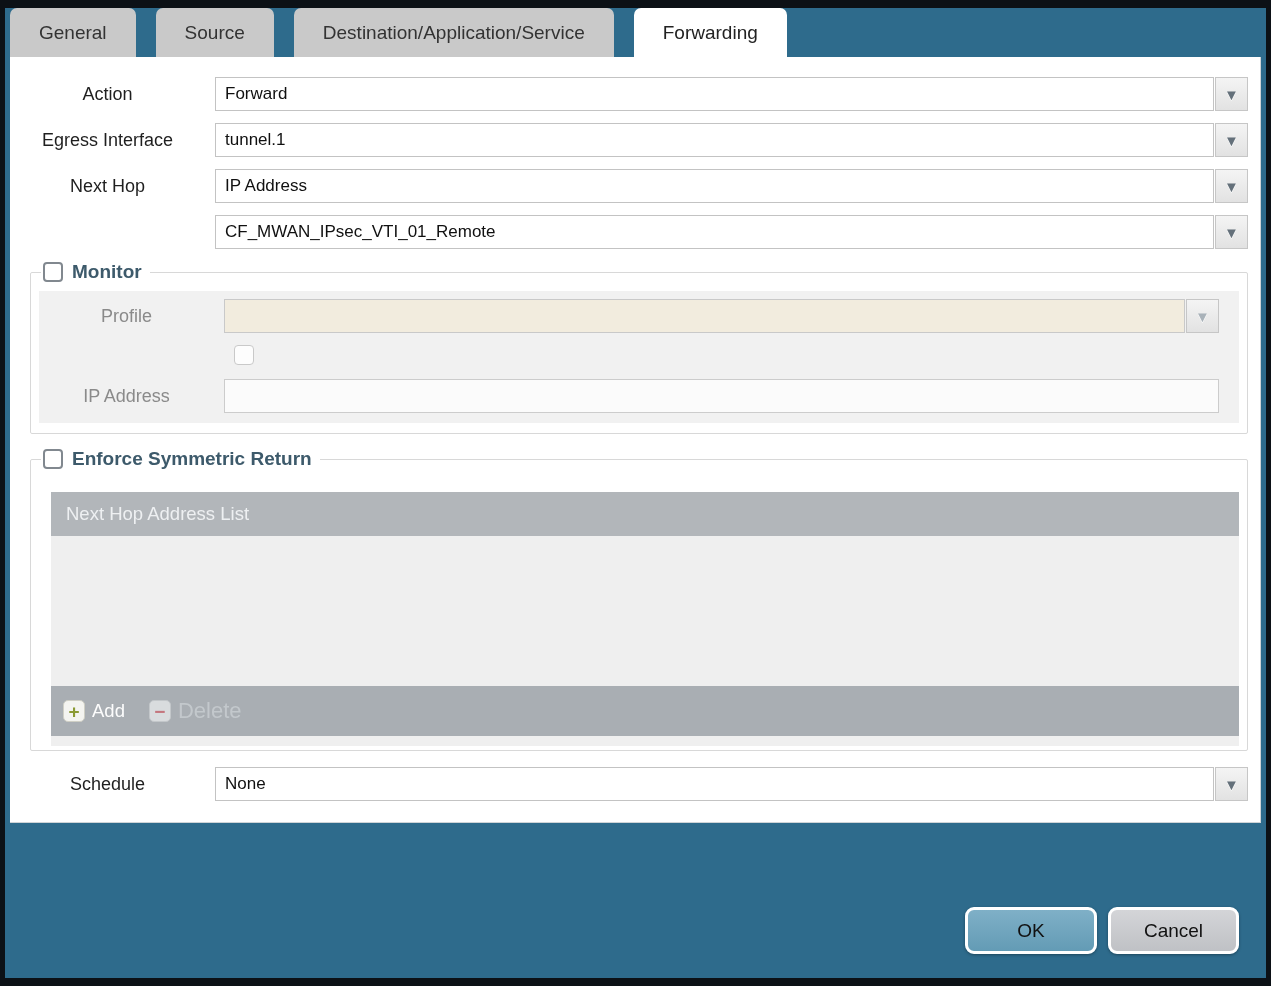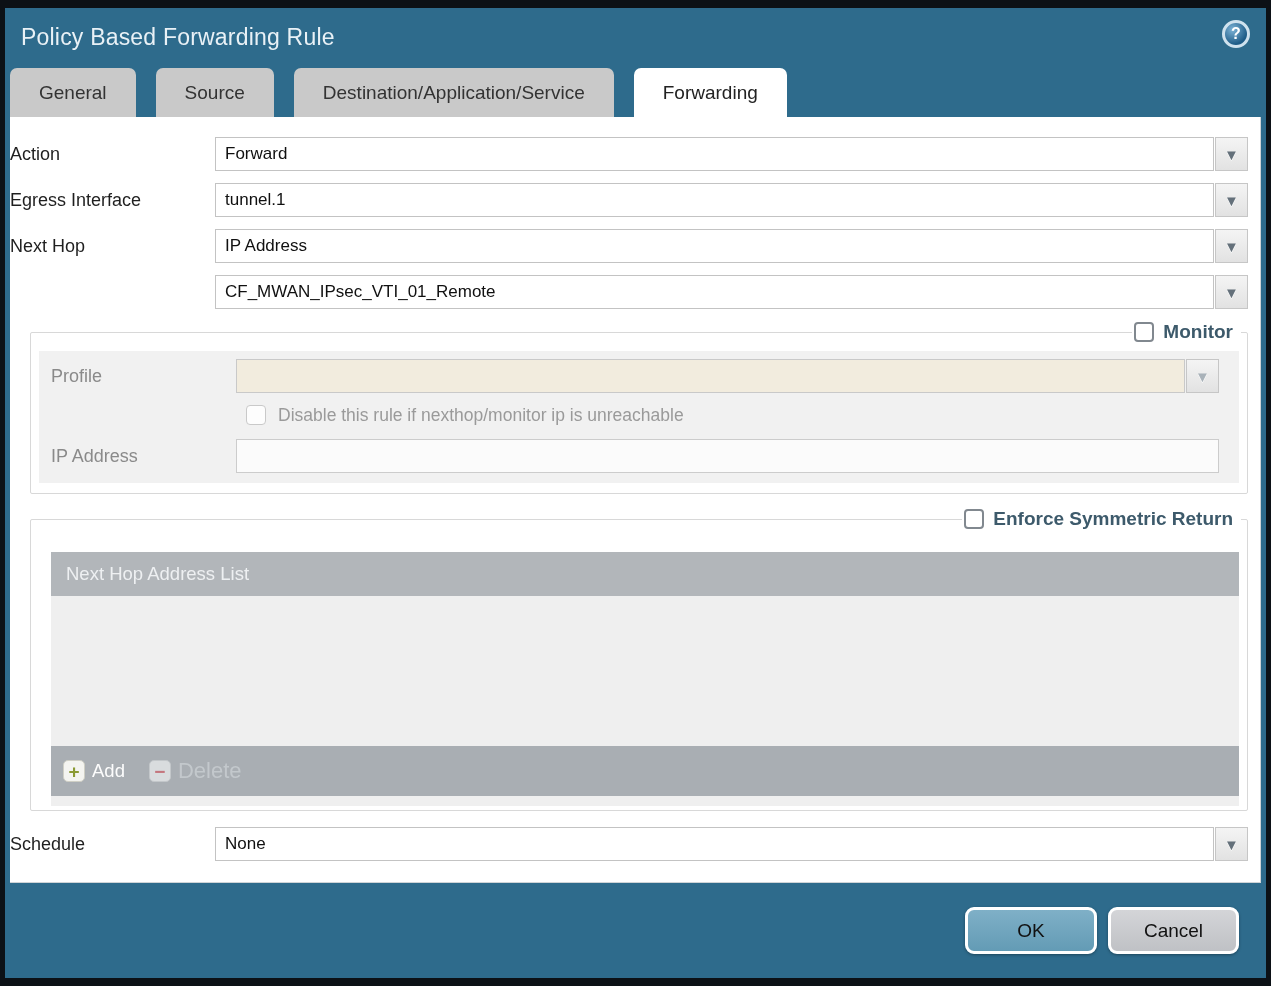--- a/index.html
+++ b/index.html
@@ -42,21 +42,21 @@
   .tab.active { background:#fff; color:#222; }
   
   .content {
     position:relative; margin:0 5px; height:766px;
     background:#fff; border-right:1px solid #cfd4d7; border-bottom:1px solid #cfd4d7;
     padding-top:20px;
   }
   .row { display:flex; align-items:center; margin:0 12px 0 0; }
   .row + .row { margin-top:12px; }
   .lbl {
-    width:205px; flex:none; text-align:left; padding-right:10px;
+    width:205px; flex:none; text-align:center; padding-right:10px;
     font-size:18px; color:#1f1f1f;
   }
   .fieldwrap { display:flex; flex:1; align-items:stretch; }
   .inp {
     flex:1; height:34px; border:1px solid #c3c3c3; background:#fff;
     font-family:inherit; font-size:17px; color:#101010; padding:0 9px;
     outline:none;
   }
   .ddbtn {
     width:33px; height:34px; flex:none; margin-left:1px;
@@ -67,29 +67,29 @@
   }
   .arr { font-size:15px; color:#64707a; text-shadow:0 1px 0 #fff; line-height:1; }
   .ddbtn.disabled .arr { color:#a9b2b9; }
   
   fieldset {
     border:1px solid #d8d8d8; border-radius:2px;
     margin:12px 12px 0 20px; padding:8px 8px 10px;
   }
   legend {
     display:flex; align-items:center; gap:9px;
-    padding:0 8px 0 2px; margin-left:2px;text-align:right;
+    padding:0 8px 0 2px; margin-left:2px;
   }
   .legend-text { font-size:19px; font-weight:bold; color:#3d5a6b; }
   .cb {
     width:20px; height:20px; background:#fff;
     border:2px solid #81888f; border-radius:4px; flex:none; cursor:pointer;
   }
   .cb.disabled { border:1px solid #c9c9c9; background:#fdfdfd; cursor:default; }
-  .panel { background:#f1f1f1; padding:8px 8px 10px 12px; }
+  .panel { background:#f1f1f1; padding:8px 8px 10px 0; }
   .panel .lbl { width:185px; color:#8a8a8a; }
   .inp.beige { background:#f2ecde; border-color:#c9c9c9; }
   .inp.disabled { background:#fbfbfb; border-color:#cccccc; }
   .cbrow { display:flex; align-items:center; gap:12px; margin:10px 12px 12px 195px; height:24px; }
   .cbrow .cbl { font-size:17.5px; color:#9a9a9a; }
   
   .nhtable { margin:14px 0 0 12px; }
   .nh-header {
     height:44px; background:#b2b6ba; color:#eef0f2; font-size:18.5px;
     display:flex; align-items:center; padding-left:15px;
@@ -120,24 +120,20 @@
     cursor:pointer; box-shadow:0 1px 3px rgba(0,0,0,0.35);
   }
   .btn.ok { right:169px; width:132px; background:linear-gradient(#7fb0c7,#639bb5); }
   .btn.cancel { right:27px; width:131px; background:linear-gradient(#d4d5d8,#bfc1c5); }
 </style>
 </head>
 <body>
 
 <div class="window">
 
-  <div class="titlebar">
-    <div class="title">Policy Based Forwarding Rule</div>
-    <div class="help">?</div>
-  </div>
 
   <div class="tabs">
     <div class="tab">
         <span>General</span>
       </div>
     <div class="tab">
         <span>Source</span>
       </div>
     <div class="tab">
         <span>Destination/Application/Service</span>
@@ -199,21 +195,20 @@
           <div class="lbl">Profile</div>
           <div class="fieldwrap">
             <input class="inp beige" disabled="" value="" style="">
             <div class="ddbtn disabled">
                 <span class="arr">▼</span>
               </div>
           </div>
         </div>
         <div class="cbrow">
           <span class="cb disabled"></span>
-          <span class="cbl">Disable this rule if nexthop/monitor ip is unreachable</span>
         </div>
         <div class="row">
           <div class="lbl">IP Address</div>
           <div class="fieldwrap">
             <input class="inp disabled" disabled="" value="" style="">
           </div>
         </div>
       </div>
     </fieldset>
 

